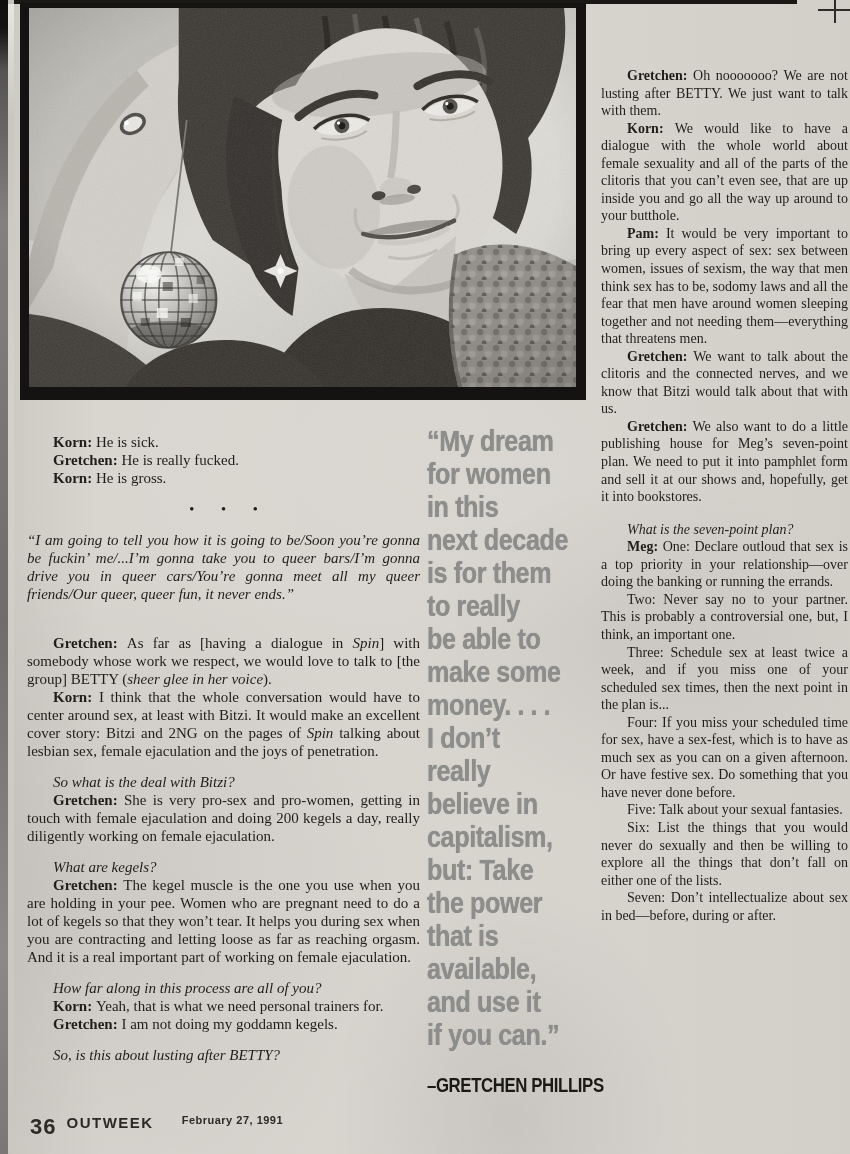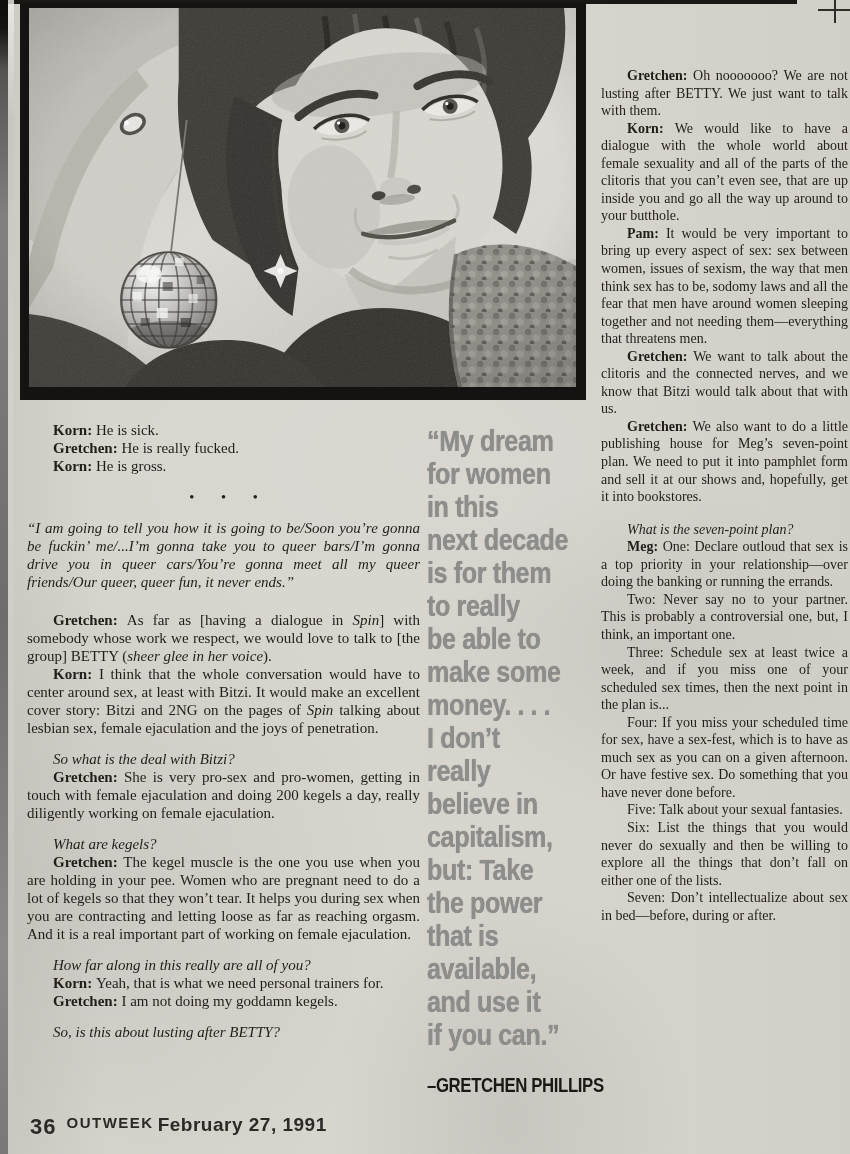--- a/index.html
+++ b/index.html
@@ -26,28 +26,28 @@
     background:#141311;box-sizing:border-box;
     border-left:9px solid #141311;border-right:10px solid #141311;
     border-top:5px solid #141311;border-bottom:13px solid #141311;}
   .photo-frame svg{display:block;width:100%;height:100%;}
 
   .col{position:absolute;text-align:justify;}
   .col p{margin:0;padding:0;}
   p.dialog{text-indent:26px;}
   p.question{text-indent:26px;font-style:italic;}
   #left-col p.question{margin-top:13px;}
-  #left-col p.gap{margin-top:20px;}
+  #left-col p.gap{margin-top:31px;}
   p.dots{text-align:center;margin:13px 0;font-weight:bold;font-size:13px;letter-spacing:12px;text-indent:12px;}
   p.song{font-style:italic;text-indent:0;margin-top:13px;}
   p.songattrib{text-align:right;font-style:italic;}
   .b{font-weight:bold;font-style:normal;}
   .i{font-style:italic;}
 
-  #left-col{left:27px;top:421px;width:393px;font-size:15px;line-height:18px;}
+  #left-col{left:27px;top:433px;width:393px;font-size:15px;line-height:18px;}
   #right-col{left:601px;top:67px;width:247px;font-size:14px;line-height:17.55px;}
   #right-col p.question{margin-top:15px;}
 
   #pull-quote{position:absolute;left:427px;top:424px;width:168px;}
   .pq-line{
     font-family:"Liberation Sans","DejaVu Sans",sans-serif;font-weight:bold;
     font-size:30px;line-height:33px;color:#8d8d8b;white-space:nowrap;
     transform:scaleX(.84);transform-origin:0 50%;
     text-shadow:0 0 1px rgba(120,120,118,.9), 1px 1px 0 rgba(230,228,224,.35);
     letter-spacing:-0.5px;
@@ -55,21 +55,21 @@
   .pq-attrib{
     margin-top:22px;font-family:"Liberation Sans","DejaVu Sans",sans-serif;
     font-weight:bold;font-size:21px;color:#1b1916;white-space:nowrap;
     transform:scaleX(.8);transform-origin:0 50%;letter-spacing:-0.5px;
   }
 
   .footer{position:absolute;left:30px;top:1114px;display:flex;align-items:flex-start;
     font-family:"Liberation Sans","DejaVu Sans",sans-serif;color:#2c2a26;}
   .footer .num{font-size:22px;font-weight:bold;letter-spacing:1px;}
   .footer .mag{font-size:15px;font-weight:bold;letter-spacing:1.5px;margin-left:10px;}
-  .footer .date{font-size:19px;font-weight:bold;letter-spacing:.5px;margin-left:4px;}
+  .footer .date{font-size:11px;font-weight:bold;letter-spacing:.5px;margin-left:28px;}
 </style>
 </head>
 <body>
 
 <div class="page">
 
   <div class="top-rule"></div>
   <div class="edge-strip"></div>
   <div class="edge-strip2"></div>
   <div class="reg-cross">
@@ -244,21 +244,21 @@
       <p class="dialog"><span class="b ">Gretchen: </span><span class="">He is really fucked.</span></p>
       <p class="dialog"><span class="b ">Korn: </span><span class="">He is gross.</span></p>
       <p class="dots"><span class="">• • •</span></p>
       <p class="song"><span class="i">“I am going to tell you how it is going to be/Soon you’re gonna be fuckin’ me/...I’m gonna take you to queer bars/I’m gonna drive you in queer cars/You’re gonna meet all my queer friends/Our queer, queer fun, it never ends.”</span></p>
       <p class="dialog gap"><span class="b ">Gretchen: </span><span class="">As far as [having a dialogue in </span><span class="i">Spin</span><span class="">] with somebody whose work we respect, we would love to talk to [the group] BETTY (</span><span class="i">sheer glee in her voice</span><span class="">).</span></p>
       <p class="dialog"><span class="b ">Korn: </span><span class="">I think that the whole conversation would have to center around sex, at least with Bitzi. It would make an excellent cover story: Bitzi and 2NG on the pages of </span><span class="i">Spin</span><span class=""> talking about lesbian sex, female ejaculation and the joys of penetration.</span></p>
       <p class="question"><span class="i">So what is the deal with Bitzi?</span></p>
       <p class="dialog"><span class="b ">Gretchen: </span><span class="">She is very pro-sex and pro-women, getting in touch with female ejaculation and doing 200 kegels a day, really diligently working on female ejaculation.</span></p>
       <p class="question"><span class="i">What are kegels?</span></p>
       <p class="dialog"><span class="b ">Gretchen: </span><span class="">The kegel muscle is the one you use when you are holding in your pee. Women who are pregnant need to do a lot of kegels so that they won’t tear. It helps you during sex when you are contracting and letting loose as far as reaching orgasm. And it is a real important part of working on female ejaculation.</span></p>
-      <p class="question"><span class="i">How far along in this really are all of you?</span></p>
+      <p class="question"><span class="i">How far along in this process are all of you?</span></p>
       <p class="dialog"><span class="b ">Korn: </span><span class="">Yeah, that is what we need personal trainers for.</span></p>
       <p class="dialog"><span class="b ">Gretchen: </span><span class="">I am not doing my goddamn kegels.</span></p>
       <p class="question"><span class="i">So, is this about lusting after BETTY?</span></p>
     </div>
 
   <div id="pull-quote">
     <div>
         <div class="pq-line">“My dream</div>
         <div class="pq-line">for women</div>
         <div class="pq-line">in this</div>

